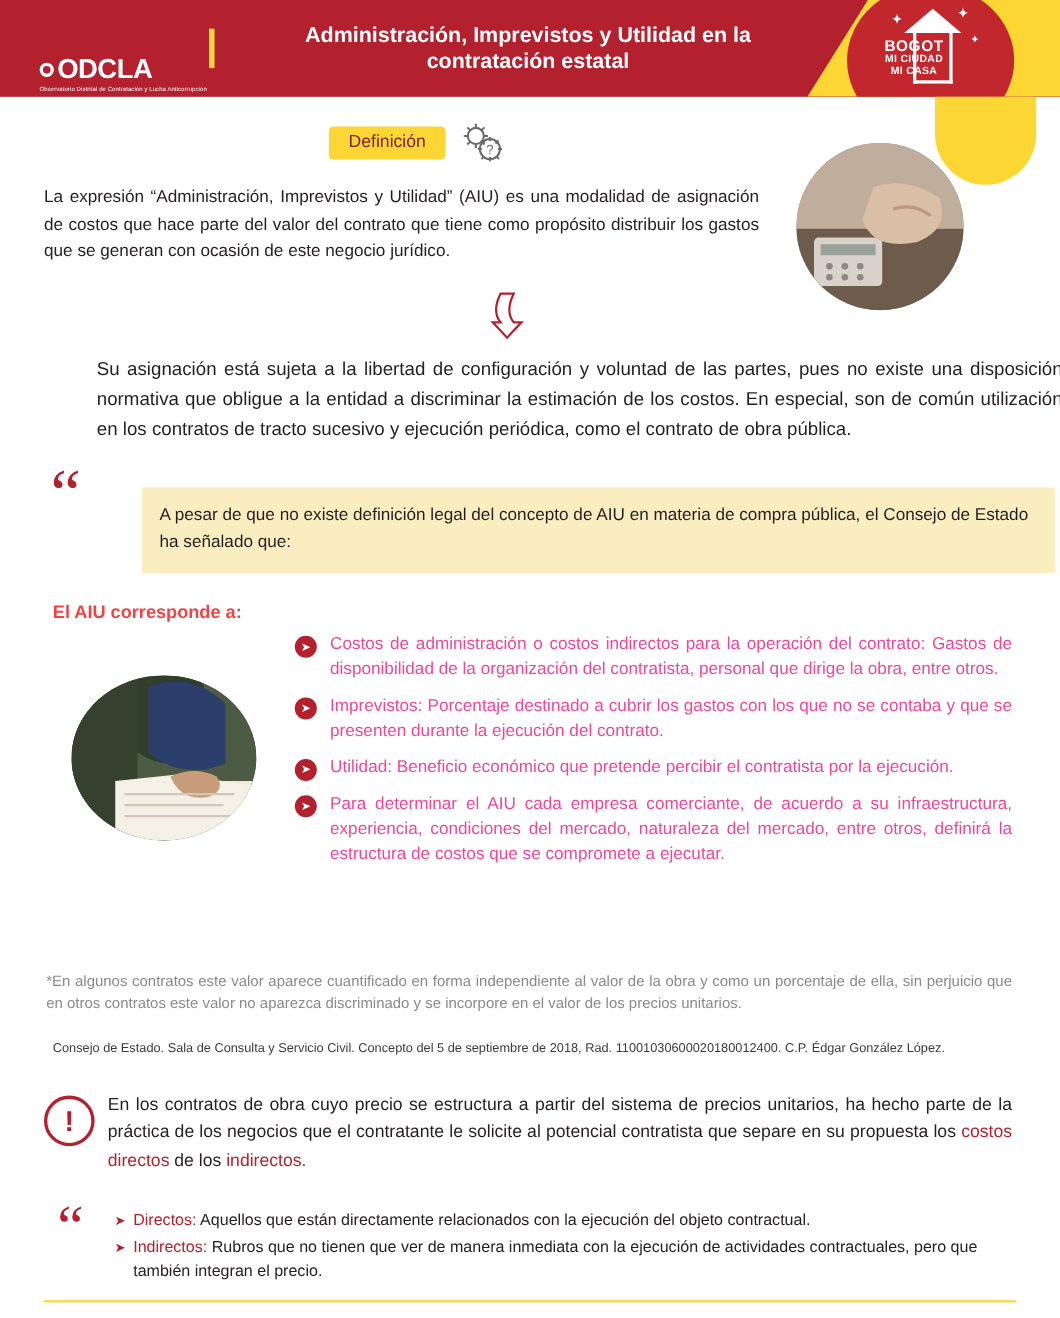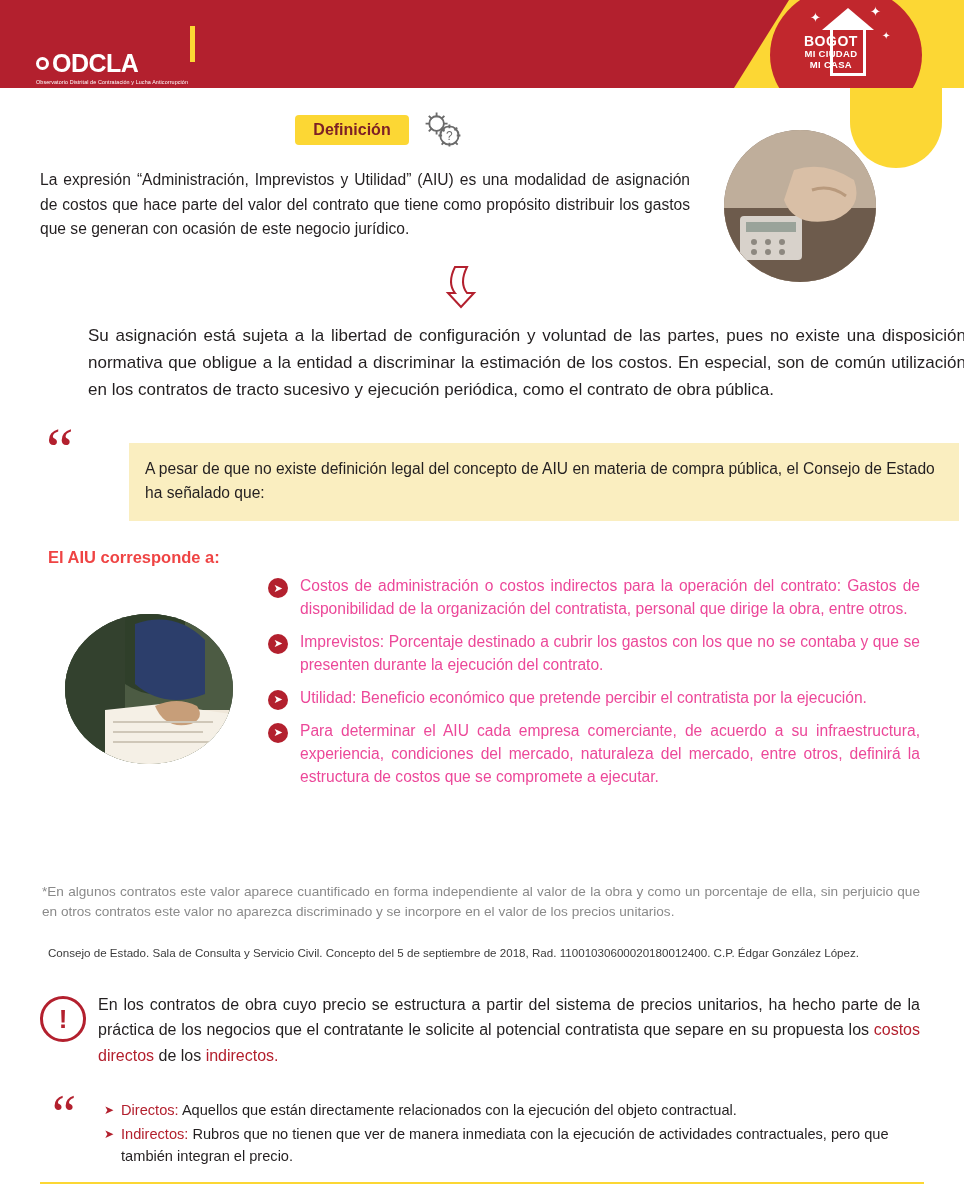--- a/index.html
+++ b/index.html
@@ -168,21 +168,21 @@
     top: 108px;
     width: 760px;
     display: flex;
     justify-content: center;
     align-items: center;
     gap: 12px;
   }
   .definicion-pill {
     background: #fcd734;
     color: #7d2025;
-    font-weight: bold;
+    font-weight: normal;
     font-size: 16px;
     padding: 6px 18px;
     border-radius: 4px;
   }
   .gear-icon { width: 44px; height: 44px; }
 
   
   .para1 {
     position: absolute;
     left: 40px;
@@ -390,20 +390,21 @@
 
   <div class="logo-block">
     <div class="logo-main">
       <span class="logo-dot"></span>
         <span>ODCLA</span>
     </div>
     <div class="logo-sub">Observatorio Distrital de Contratación y Lucha Anticorrupción</div>
   </div>
   <div class="logo-divider"></div>
 
+  <div class="header-title">Administración, Imprevistos y Utilidad en la contratación estatal</div>
 
   <div class="bogota-badge">
     <div class="bogota-inner">
       <div class="bogota-house"></div>
       <div class="bogota-star" style="left:40px; top:24px;">✦</div>
       <div class="bogota-star" style="left:100px; top:18px;">✦</div>
       <div class="bogota-star" style="left:112px; top:44px; font-size:10px;">✦</div>
       <div class="bogota-text">
         <div class="b1">BOGOT</div>
         <div class="b2">MI CIUDAD</div>

